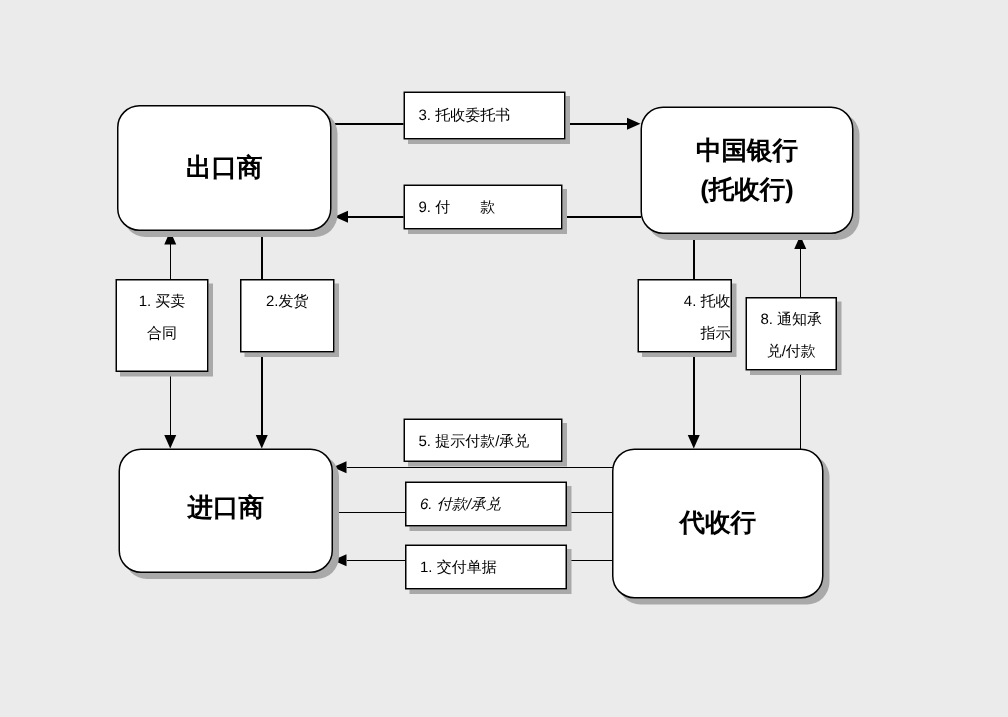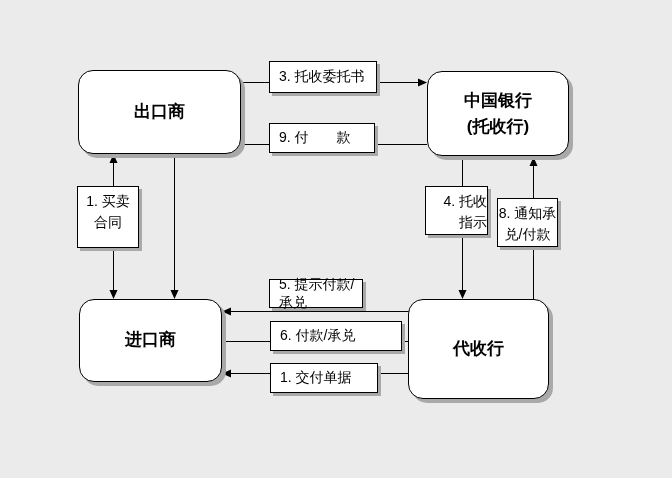--- a/index.html
+++ b/index.html
@@ -39,21 +39,21 @@
     color: #000000;
     line-height: 26px;
     text-align: center;
     box-sizing: border-box;
   }
   .step {
     position: absolute;
     background: #ffffff;
     border: 1px solid #000000;
     box-shadow: 3px 3px 0 #a9a9a9;
-    font-size: 14px;
+    font-size: 10px;
     color: #000000;
     box-sizing: border-box;
   }
   .step.h {
     display: flex;
     align-items: center;
     padding-left: 9px;
   }
   .step.v {
     text-align: center;
@@ -119,21 +119,21 @@
       <line x1="222" y1="341.5" x2="419" y2="341.5"></line>
       <polygon points="427,341.5 418,337.5 418,345.5"></polygon>
     </g>
 
     <g>
       <line x1="427" y1="373.5" x2="231" y2="373.5"></line>
       <polygon points="222,373.5 231,369.5 231,377.5"></polygon>
     </g>
   </svg>
 
-  <div class="node" style="left:78px; top:70px; width:163px; height:84px;">
+  <div class="node" style="left:78px; top:70px; width:143px; height:84px;">
     <span>出口商</span>
   </div>
 
   <div class="node" style="left:427px; top:71px; width:142px; height:85px;">
     <span class="line">中国银行</span>
     <span class="line">(托收行)</span>
   </div>
 
   <div class="node" style="left:79px; top:299px; width:143px; height:83px;font-family:Liberation Mono, monospace;">
     <span>进口商</span>
@@ -149,36 +149,39 @@
 
   <div class="step h" style="left:269px; top:123px; width:106px; height:30px;">
     <span>9. 付　　款</span>
   </div>
 
   <div class="step v" style="left:77px; top:186px; width:62px; height:62px;">
     <span class="line">1. 买卖</span>
     <span class="line">合同</span>
   </div>
 
+  <div class="step v" style="left:160px; top:186px; width:63px; height:49px;">
+    <span class="line">2.发货</span>
+  </div>
 
   <div class="step v" style="left:425px; top:186px; width:63px; height:49px;text-align:right;">
     <span class="line">4. 托收</span>
     <span class="line">指示</span>
   </div>
 
   <div class="step v" style="left:497px; top:198px; width:61px; height:49px;">
     <span class="line">8. 通知承</span>
     <span class="line">兑/付款</span>
   </div>
 
-  <div class="step h" style="left:269px; top:279px; width:94px; height:29px;">
+  <div class="step h" style="left:269px; top:279px; width:106px; height:29px;">
     <span>5. 提示付款/承兑</span>
   </div>
 
-  <div class="step h" style="left:270px; top:321px; width:132px; height:30px;">
+  <div class="step h" style="left:270px; top:321px; width:108px; height:30px;font-style:italic;">
     <span>6. 付款/承兑</span>
   </div>
 
   <div class="step h" style="left:270px; top:363px; width:108px; height:30px;">
     <span>1. 交付单据</span>
   </div>
 
 </div>
 
 </body></html>

